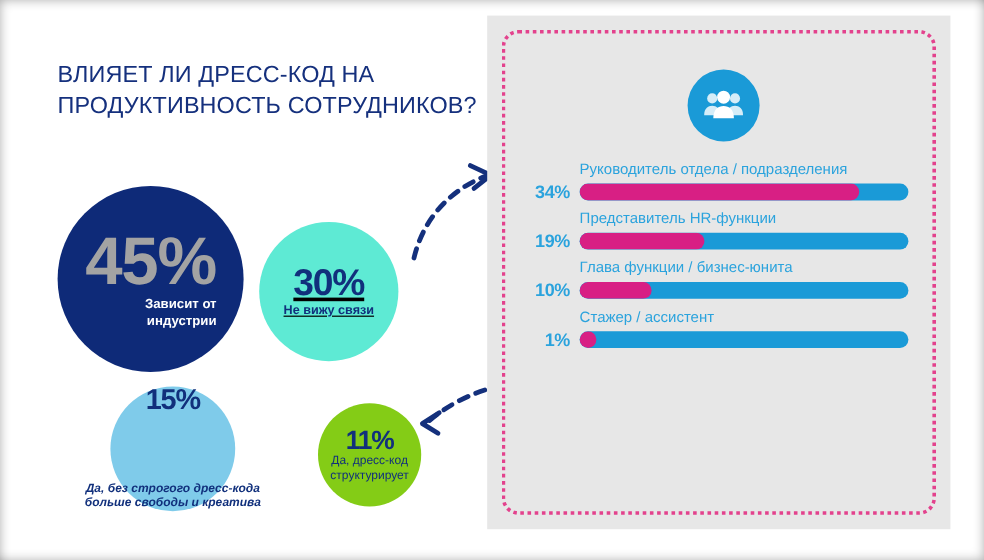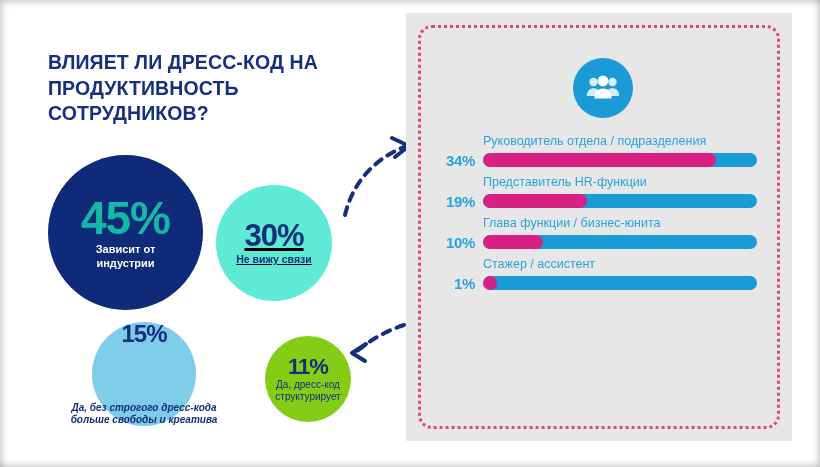--- a/index.html
+++ b/index.html
@@ -17,21 +17,21 @@
     background: #ffffff;
     overflow: hidden;
   }
   
   .title {
     position: absolute;
     left: 48px;
     top: 50px;
     width: 350px;
     font-size: 19.5px;
-    font-weight: bold;
+    font-weight: normal;
     line-height: 1.32;
     letter-spacing: 0.1px;
     color: #15307d;
     text-transform: uppercase;
   }
   .bubble {
     position: absolute;
     border-radius: 50%;
     display: flex;
     flex-direction: column;
@@ -51,28 +51,29 @@
   }
   
   .bubble-45 {
     left: 48px;
     top: 155px;
     width: 155px;
     height: 155px;
     background: #0e2a78;
   }
   .bubble-45 .pct {
-    font-size: 46px;
-    color: #14b8a6;
+    font-size: 56px;
+    color: #a3a3a3;
     margin-bottom: 2px;
   }
   .bubble-45 .cap {
     font-size: 11px;
     color: #ffffff;
     width: 110px;
+    text-align: right;
   }
   
   .bubble-30 {
     left: 216px;
     top: 185px;
     width: 116px;
     height: 116px;
     background: #5eead4;
     text-decoration: underline;
   }

